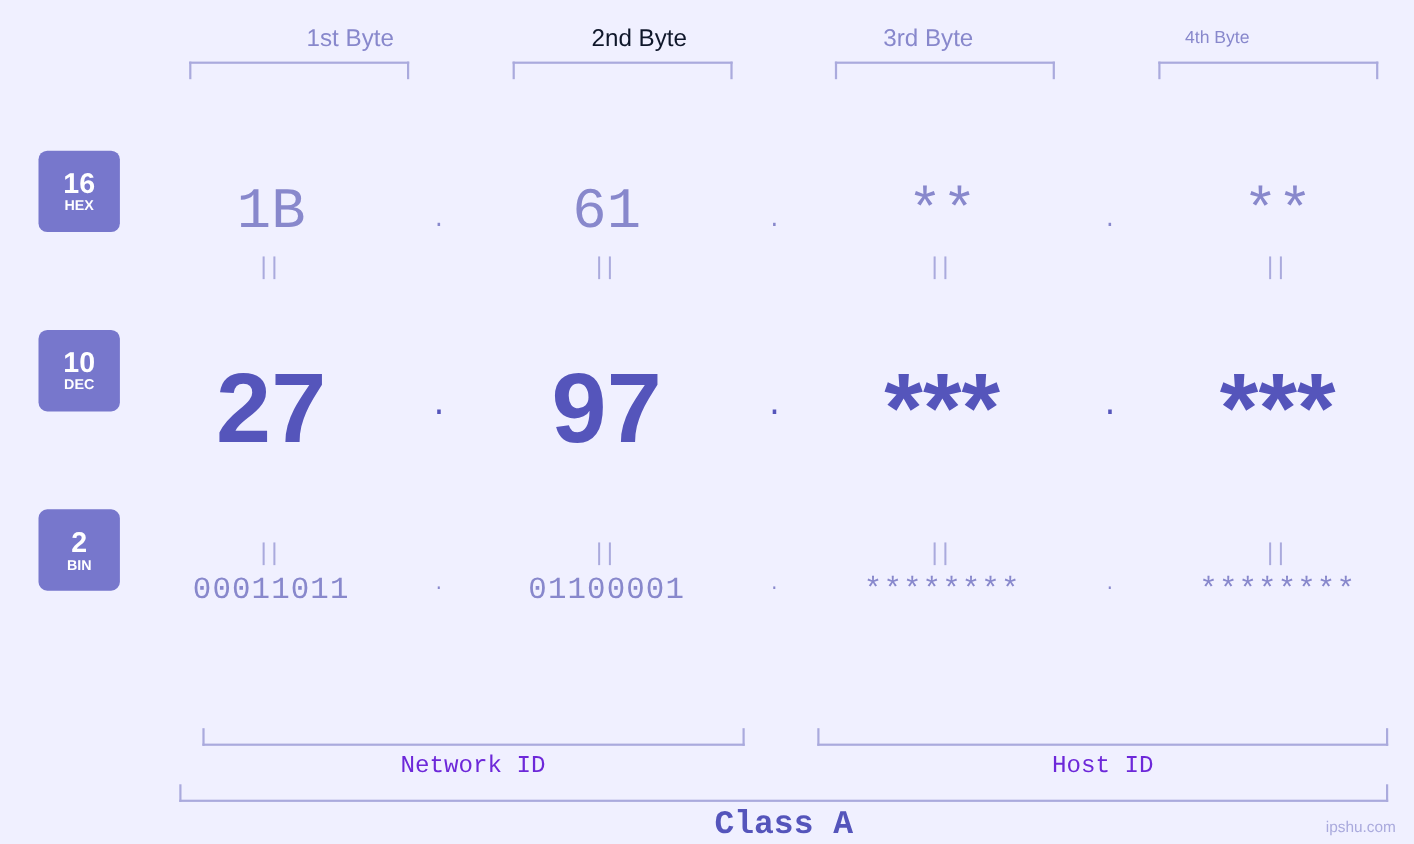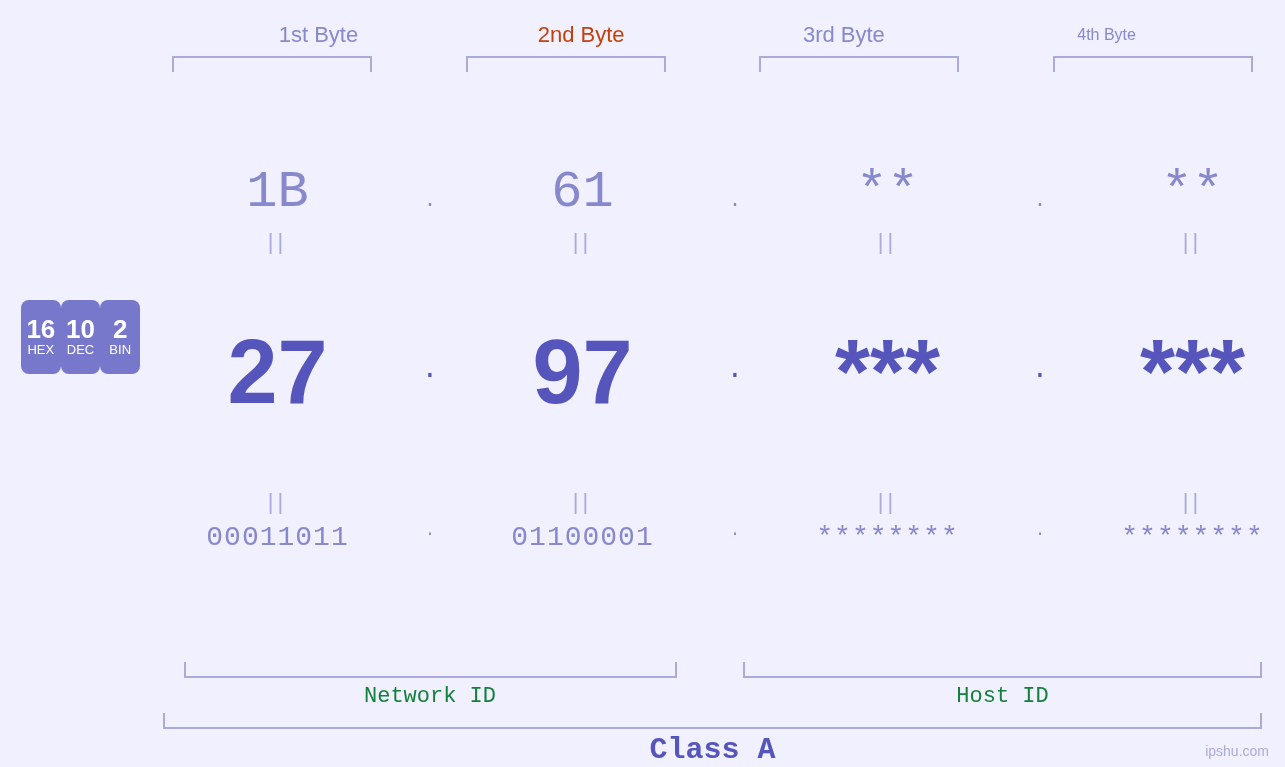--- a/index.html
+++ b/index.html
@@ -25,25 +25,25 @@
     .content-area {
       display: flex;
       width: 1285px;
       position: relative;
       flex: 1;
     }
 
     
     .badges-col {
       display: flex;
-      flex-direction: row;
+      flex-direction: column;
       align-items: center;
       justify-content: space-around;
       width: 140px;
-      padding: 20px 0 80px 21px;
+      padding: 20px 0 80px 35px;
     }
 
     .badge {
       background: #7777cc;
       color: white;
       border-radius: 8px;
       width: 74px;
       height: 74px;
       display: flex;
       flex-direction: column;
@@ -53,21 +53,21 @@
     }
 
     .badge .badge-num {
       font-size: 26px;
       font-weight: bold;
       line-height: 1;
     }
 
     .badge .badge-label {
       font-size: 13px;
-      font-weight: normal;
+      font-weight: bold;
       line-height: 1.2;
     }
 
     
     .ip-grid {
       flex: 1;
       display: flex;
       flex-direction: column;
       position: relative;
       padding-top: 10px;
@@ -155,21 +155,21 @@
       letter-spacing: 1px;
     }
 
     .bin-dot {
       color: #8888cc;
       font-size: 16px;
       margin-bottom: 2px;
     }
 
     .id-label {
-      color: #15803d;
+      color: #6d28d9;
       font-size: 22px;
       font-family: 'Courier New', Courier, monospace;
       margin-top: 6px;
       text-align: center;
     }
 
     .watermark {
       position: absolute;
       bottom: 8px;
       right: 16px;
@@ -208,21 +208,21 @@
 <body>
 
 <div class="main-container">
 
   <div style="display:flex; padding-left:140px; width:1165px; padding-top:22px;">
     <div class="byte-cell">
       <span style="color:#8888cc;font-size:22px;font-family:Arial,sans-serif;">1st Byte</span>
     </div>
     <div class="dot-sep"></div>
     <div class="byte-cell">
-      <span style="color:#c2410c;font-size:22px;font-family:Arial,sans-serif;">2nd Byte</span>
+      <span style="color:#0f172a;font-size:22px;font-family:Arial,sans-serif;">2nd Byte</span>
     </div>
     <div class="dot-sep"></div>
     <div class="byte-cell">
       <span style="color:#8888cc;font-size:22px;font-family:Arial,sans-serif;">3rd Byte</span>
     </div>
     <div class="dot-sep"></div>
     <div class="byte-cell">
       <span style="color:#8888cc;font-size:16px;font-family:Arial,sans-serif;">4th Byte</span>
     </div>
   </div>

